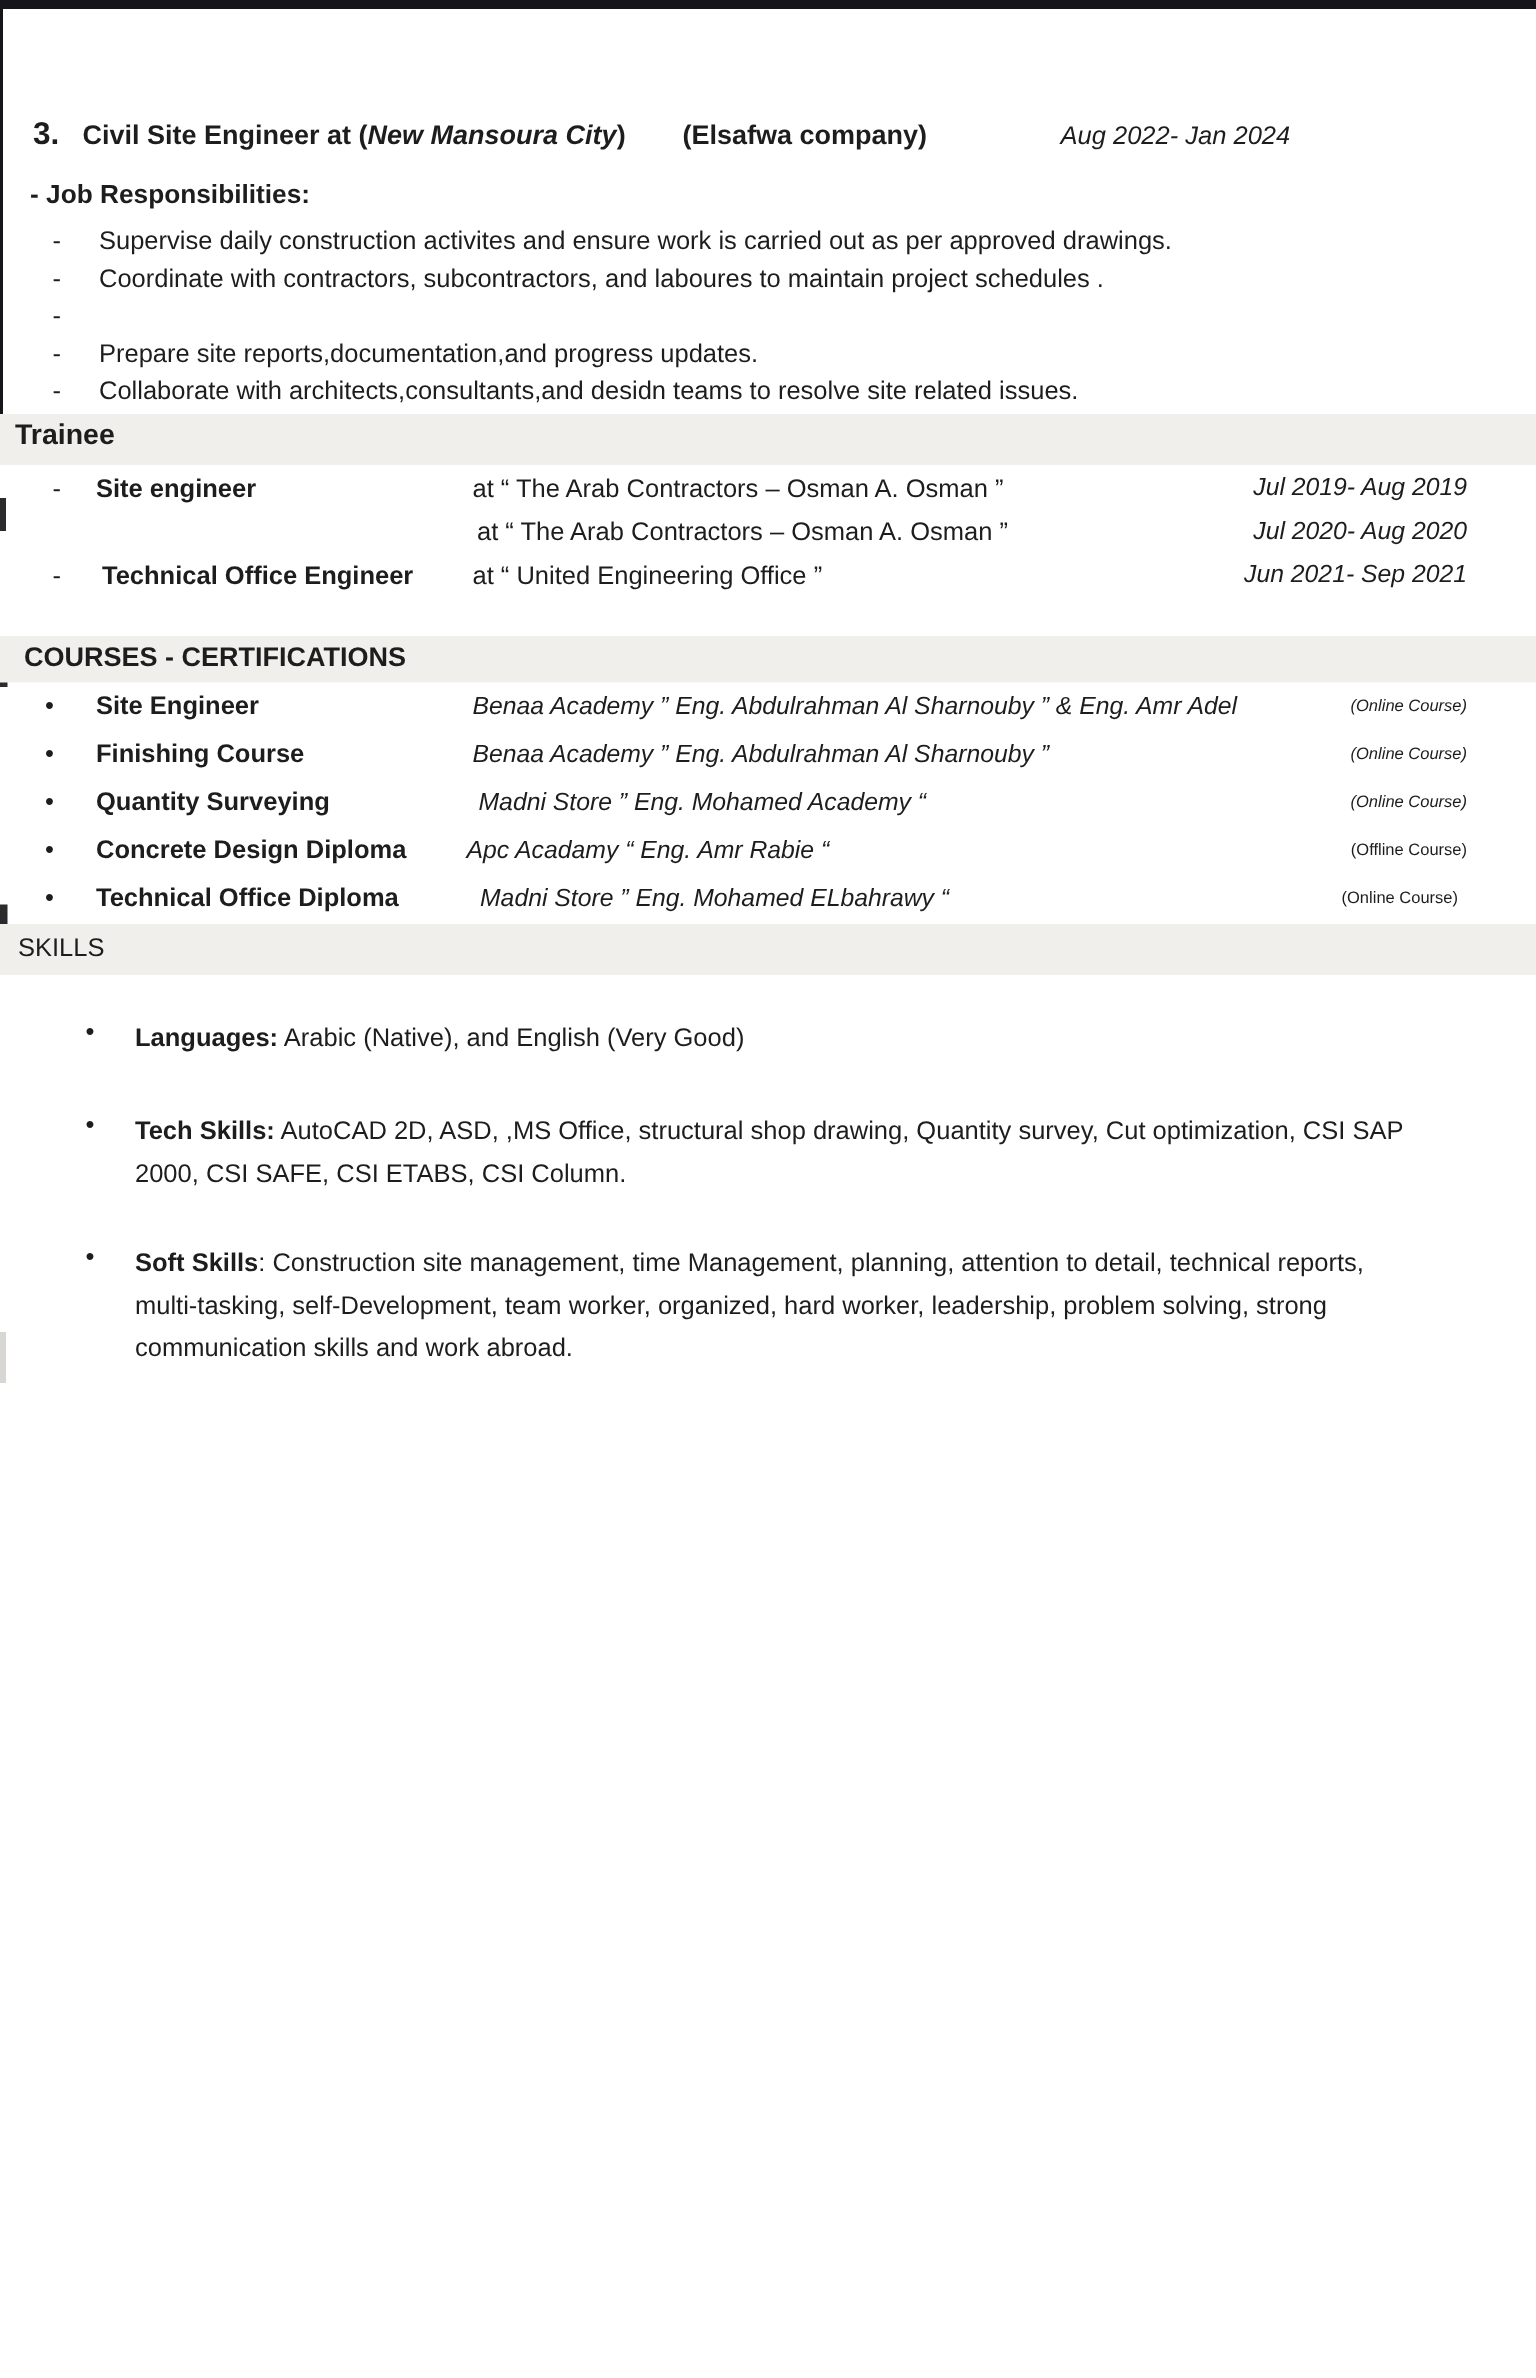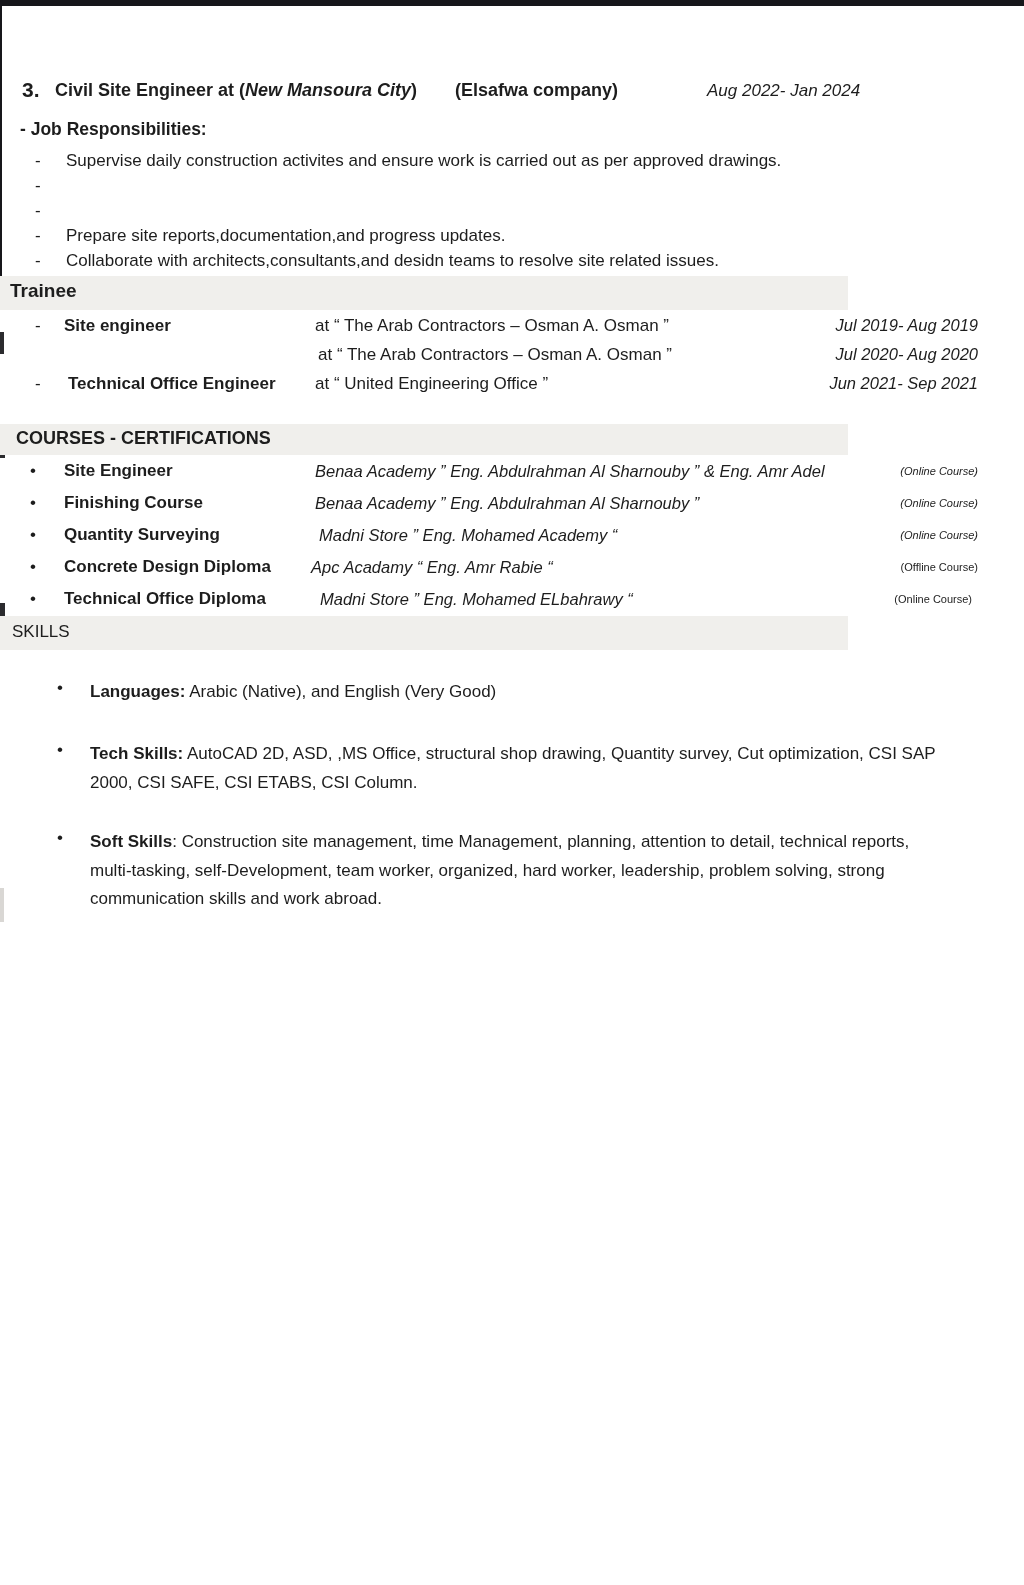--- a/index.html
+++ b/index.html
@@ -33,21 +33,21 @@
   .exp-dates   { position: absolute; left: 697px; font-style: italic; font-size: 17px; top: 1px; margin-left: 10px; }
 
   
   .resp-heading { top: 119px; left: 20px; font-size: 17.5px; font-weight: 700; }
   .resp-list    { top: 148px; left: 0; width: 1000px; }
   .resp-item    { position: relative; height: 25px; font-size: 17px; line-height: 25px; }
   .resp-item .marker { position: absolute; left: 35px; }
   .resp-item .txt    { position: absolute; left: 66px; white-space: nowrap; }
 
   
-  .section-bar { left: 0; width: 848px; background: #f0efec; }
+  .section-bar { left: 0; width: 1024px; background: #f0efec; }
   .bar-trainee { top: 276px; height: 34px; }
   .bar-trainee .bar-label { position: absolute; left: 10px; top: 4px; font-size: 19px; font-weight: 700; }
   .bar-courses { top: 424px; height: 31px; }
   .bar-courses .bar-label { position: absolute; left: 16px; top: 4px; font-size: 18px; font-weight: 700; }
   .bar-skills  { top: 616px; height: 34px; }
   .bar-skills .bar-label  { position: absolute; left: 12px; top: 6px; font-size: 17px; font-weight: 400; }
 
   
   .trainee-rows { top: 311px; left: 0; width: 1024px; }
   .t-row  { position: relative; height: 29px; font-size: 17px; line-height: 29px; }
@@ -94,20 +94,21 @@
   </div>
 
   <div class="abs resp-heading">- Job Responsibilities:</div>
   <div class="abs resp-list">
     <div class="resp-item">
       <span class="marker">-</span>
       <span class="txt">Supervise daily construction activites and ensure work is carried out as per approved drawings.</span>
     </div>
     <div class="resp-item">
       <span class="marker">-</span>
+      <span class="txt">Coordinate with contractors, subcontractors, and laboures to maintain project schedules .</span>
     </div>
     <div class="resp-item">
       <span class="marker">-</span>
     </div>
     <div class="resp-item">
       <span class="marker">-</span>
       <span class="txt">Prepare site reports,documentation,and progress updates.</span>
     </div>
     <div class="resp-item">
       <span class="marker">-</span>

